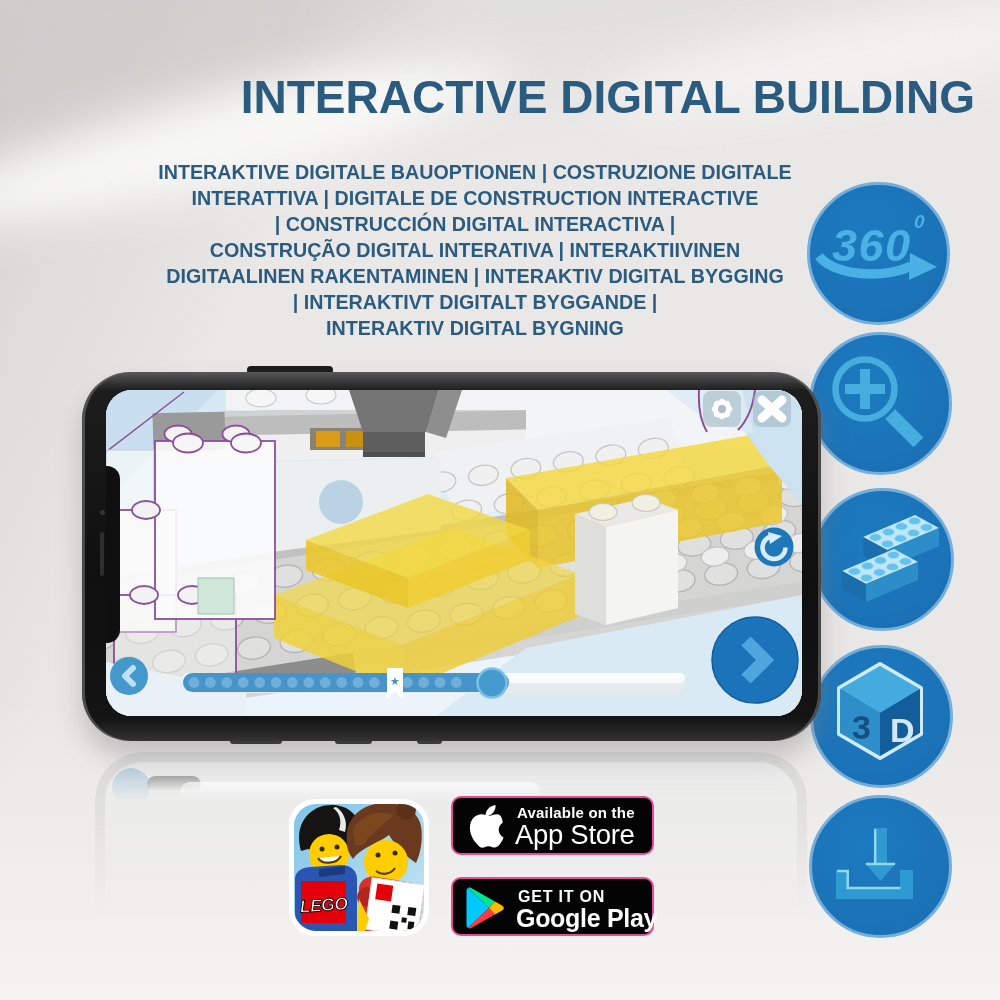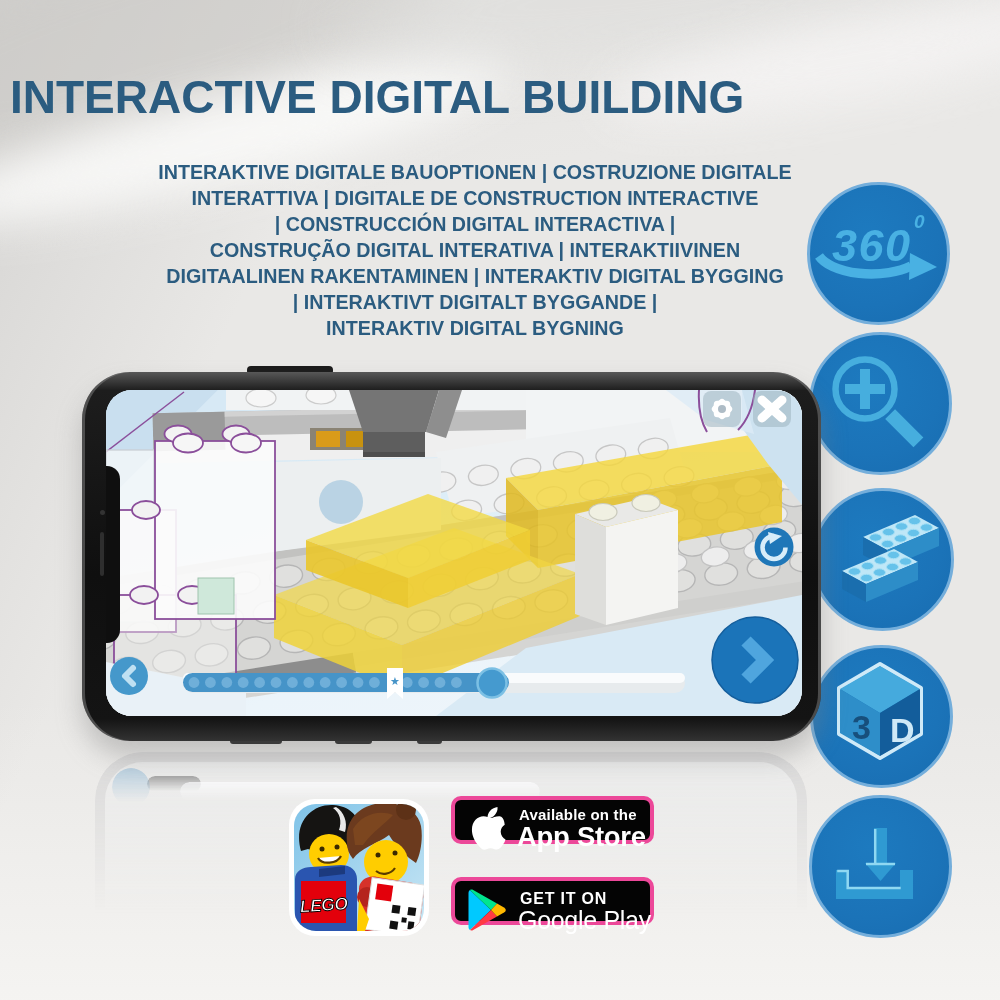--- a/index.html
+++ b/index.html
@@ -1,35 +1,35 @@
 <!DOCTYPE html>
 <html><head>
 <meta charset="utf-8">
 <style>
   html,body{margin:0;padding:0;}
   body{width:1000px;height:1000px;overflow:hidden;position:relative;
        font-family:"Liberation Sans",sans-serif;background:#e9e8e6;}
   .bgfx{position:absolute;inset:0;}
-  .title{position:absolute;left:10px;top:70px;width:965px;text-align:left;
+  .title{position:absolute;left:10px;top:70px;width:965px;text-align:right;
          font-size:46px;font-weight:bold;letter-spacing:0px;color:#2b5c80;}
   .subs{position:absolute;left:0;top:159px;width:950px;text-align:center;
         font-size:20.5px;font-weight:bold;color:#2b5c80;line-height:26px;
         transform:scaleX(0.96);transform-origin:475px 0;}
   .circ{position:absolute;width:143px;height:143px;border-radius:50%;
         background:radial-gradient(circle at 42% 36%,#1d7abf 0%,#1b73b8 60%,#186cb0 100%);
         border:3px solid #74aedb;box-sizing:border-box;}
   .circ svg{position:absolute;left:-3px;top:-3px;}
   .phone{position:absolute;left:82px;top:372px;width:739px;height:369px;border-radius:48px;
          background:linear-gradient(180deg,#585858 0%,#1d1d1d 5%,#0f0f0f 55%,#141414 94%,#333 100%);
          box-shadow:0 16px 26px rgba(130,130,130,0.4), inset -3px 0 0 rgba(130,130,130,0.5), inset 3px 0 0 rgba(130,130,130,0.5);}
   .screen{position:absolute;left:24px;top:18px;width:696px;height:326px;border-radius:26px;
           overflow:hidden;background:#dceef8;}
   .notch{position:absolute;left:-12px;top:76px;width:26px;height:177px;border-radius:13px;background:#0f0f0f;}
-  .badge{position:absolute;left:451px;width:203px;height:48px;background:#040404;
-         border:4px solid #ec4899;border-radius:10px;box-sizing:border-box;color:#fff;}
+  .badge{position:absolute;left:451px;width:203px;height:59px;background:#040404;
+         border:2px solid #ec4899;border-radius:10px;box-sizing:border-box;color:#fff;}
   .badge div{white-space:nowrap;}
   .refl{position:absolute;pointer-events:none;}
 </style>
 </head>
 <body>
 
   <div class="bgfx" style="background:
     linear-gradient(115deg, rgba(198,197,195,0.6) 0%, rgba(233,232,230,0) 26%),
     linear-gradient(170deg, rgba(224,223,221,0.8) 0%, rgba(233,232,230,0) 22%),
     linear-gradient(0deg, rgba(245,244,242,0.95) 0%, rgba(233,232,230,0) 30%);"></div>
@@ -418,26 +418,26 @@
 </svg></div>
 
   <div class="badge" style="top:796px;">
     <div style="position:absolute;left:12px;top:6px;"><svg width="44" height="48" viewBox="0 0 44 48">
 <g fill="#ffffff">
  <path d="M30.5 1 c0.4 2.9 -0.8 5.7 -2.5 7.8 c-1.8 2.1 -4.6 3.7 -7.4 3.5 c-0.4 -2.8 0.9 -5.6 2.6 -7.5 C25 2.7 28 1.2 30.5 1 Z"></path>
  <path d="M41 16.9 c-2.6 1.6 -4.9 4.6 -4.9 8.6 c0 4.6 2.9 7.8 5.9 9.3 c-0.6 2 -1.7 4.4 -3.3 6.6 c-2 2.9 -4.1 5.8 -7.3 5.8 c-3.1 0 -4.1 -1.8 -7.7 -1.8 c-3.6 0 -4.8 1.9 -7.7 1.9 c-3.1 0.1 -5.5 -3.1 -7.6 -6 C4.5 37.2 1 30 1 23.2 c0 -10.9 7.1 -16.7 14.1 -16.7 c3.7 0 6.8 2 9.1 2 c2.2 0 5.7 -2.1 9.9 -2.1 c1.6 0 6 0.2 6.9 10.5 Z" transform="scale(0.82) translate(5,6)"></path>
 </g>
 </svg></div>
     <div style="position:absolute;left:64px;top:6px;font-size:15px;font-weight:bold;letter-spacing:0.2px;">Available on the</div>
-    <div style="position:absolute;left:62px;top:21px;font-size:27.5px;font-weight:bold;letter-spacing:-0.3px;">App Store</div>
+    <div style="position:absolute;left:62px;top:21px;font-size:27.5px;font-weight:normal;letter-spacing:-0.3px;">App Store</div>
   </div>
   <div class="badge" style="top:877px;">
     <div style="position:absolute;left:12px;top:7px;"><svg width="40" height="44" viewBox="0 0 40 44">
 <g>
  <path d="M3 2 L24 22 L3 42 C2 41.4 1.5 40.4 1.5 39 V5 C1.5 3.6 2 2.6 3 2 Z" fill="#00c9ff"></path>
  <path d="M3 2 C3.8 1.5 5 1.4 6.2 2.1 L30 15.5 L24 22 Z" fill="#00e58f"></path>
  <path d="M24 22 L30 28.5 L6.2 41.9 C5 42.6 3.8 42.5 3 42 Z" fill="#ff3a44"></path>
  <path d="M30 15.5 L37 19.4 C39.4 20.8 39.4 23.2 37 24.6 L30 28.5 L24 22 Z" fill="#ffb900"></path>
 </g>
 </svg></div>
     <div style="position:absolute;left:65px;top:9px;font-size:16px;font-weight:bold;letter-spacing:0.8px;">GET IT ON</div>
-    <div style="position:absolute;left:63px;top:25px;font-size:25px;font-weight:normal;letter-spacing:-0.3px;">Google Play</div>
+    <div style="position:absolute;left:63px;top:25px;font-size:25px;font-weight:bold;letter-spacing:-0.3px;">Google Play</div>
   </div>
 
 </body></html>

